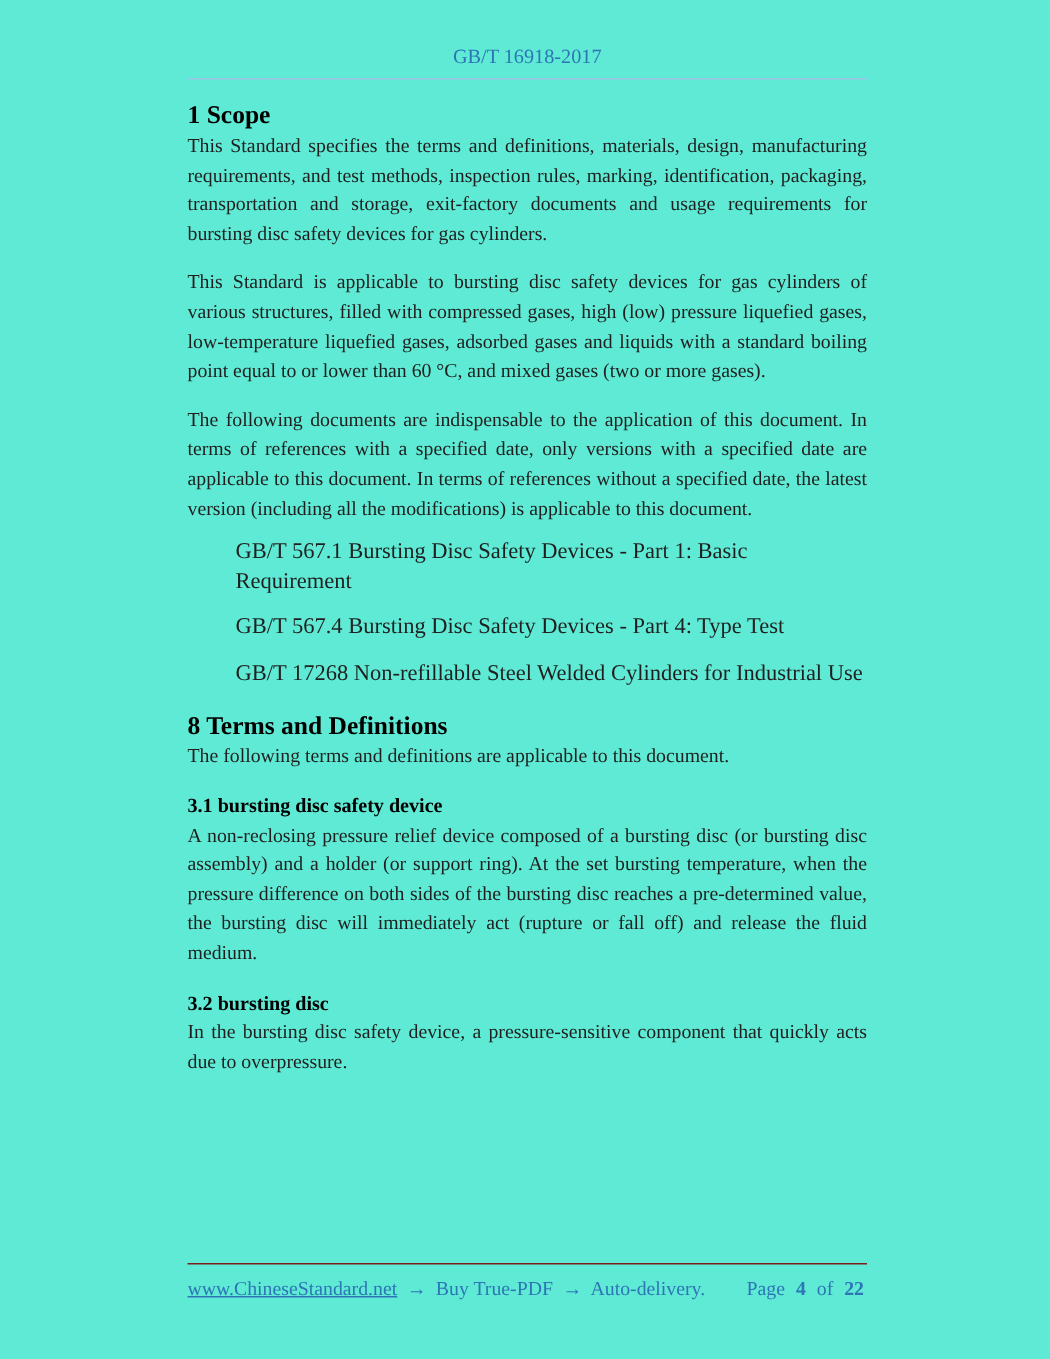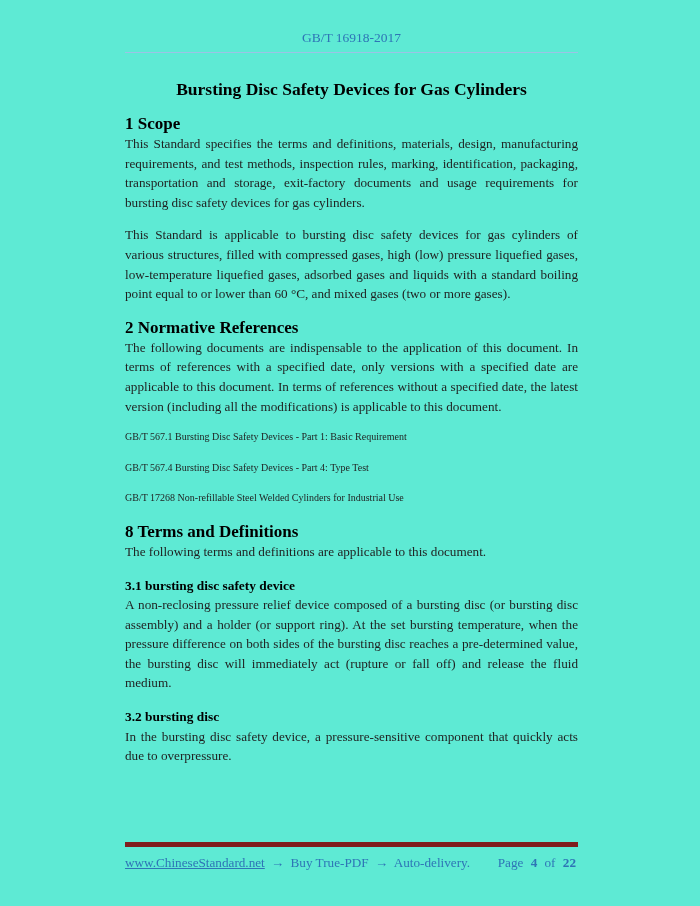--- a/index.html
+++ b/index.html
@@ -47,36 +47,37 @@
     line-height: 21px;
   }
   .body-p {
     font-size: 13.2px;
     line-height: 19.6px;
     text-align: justify;
   }
   .body-p + .body-p { margin-top: 13px; }
   .ref-p {
     margin-top: 11px;
-    font-size: 10px;
+    font-size: 15px;
     line-height: 19.6px;
+    margin-left: 32px;
   }
   .sub-heading {
     margin-top: 14px;
     font-size: 13.4px;
     font-weight: bold;
     color: #000000;
     line-height: 19.6px;
   }
   .footer {
     position: absolute;
     left: 125px;
     top: 842px;
     width: 453px;
-    border-top: 5px solid #7f1d1d;
+    border-top: 1px solid #7f1d1d;
     padding-top: 7px;
     display: flex;
     justify-content: space-between;
     align-items: baseline;
     color: #2E75B6;
     font-size: 13.2px;
     line-height: 17px;
   }
   .footer-left { white-space: nowrap; }
   .footer-link {
@@ -91,27 +92,25 @@
 </style>
 </head>
 <body>
 
 <div class="page">
   <div class="content">
 
     <div class="doc-number">GB/T 16918-2017</div>
     <hr class="header-rule">
 
-    <div class="page-title">Bursting Disc Safety Devices for Gas Cylinders</div>
 
     <div class="sec-heading">1 Scope</div>
     <p class="body-p">This Standard specifies the terms and definitions, materials, design, manufacturing requirements, and test methods, inspection rules, marking, identification, packaging, transportation and storage, exit-factory documents and usage requirements for bursting disc safety devices for gas cylinders.</p>
     <p class="body-p">This Standard is applicable to bursting disc safety devices for gas cylinders of various structures, filled with compressed gases, high (low) pressure liquefied gases, low-temperature liquefied gases, adsorbed gases and liquids with a standard boiling point equal to or lower than 60 °C, and mixed gases (two or more gases).</p>
 
-    <div class="sec-heading">2 Normative References</div>
     <p class="body-p">The following documents are indispensable to the application of this document. In terms of references with a specified date, only versions with a specified date are applicable to this document. In terms of references without a specified date, the latest version (including all the modifications) is applicable to this document.</p>
     <p class="ref-p">GB/T 567.1 Bursting Disc Safety Devices - Part 1: Basic Requirement</p>
     <p class="ref-p">GB/T 567.4 Bursting Disc Safety Devices - Part 4: Type Test</p>
     <p class="ref-p">GB/T 17268 Non-refillable Steel Welded Cylinders for Industrial Use</p>
 
     <div class="sec-heading">8 Terms and Definitions</div>
     <p class="body-p">The following terms and definitions are applicable to this document.</p>
 
     <div class="sub-heading">3.1 bursting disc safety device</div>
     <p class="body-p">A non-reclosing pressure relief device composed of a bursting disc (or bursting disc assembly) and a holder (or support ring). At the set bursting temperature, when the pressure difference on both sides of the bursting disc reaches a pre-determined value, the bursting disc will immediately act (rupture or fall off) and release the fluid medium.</p>

